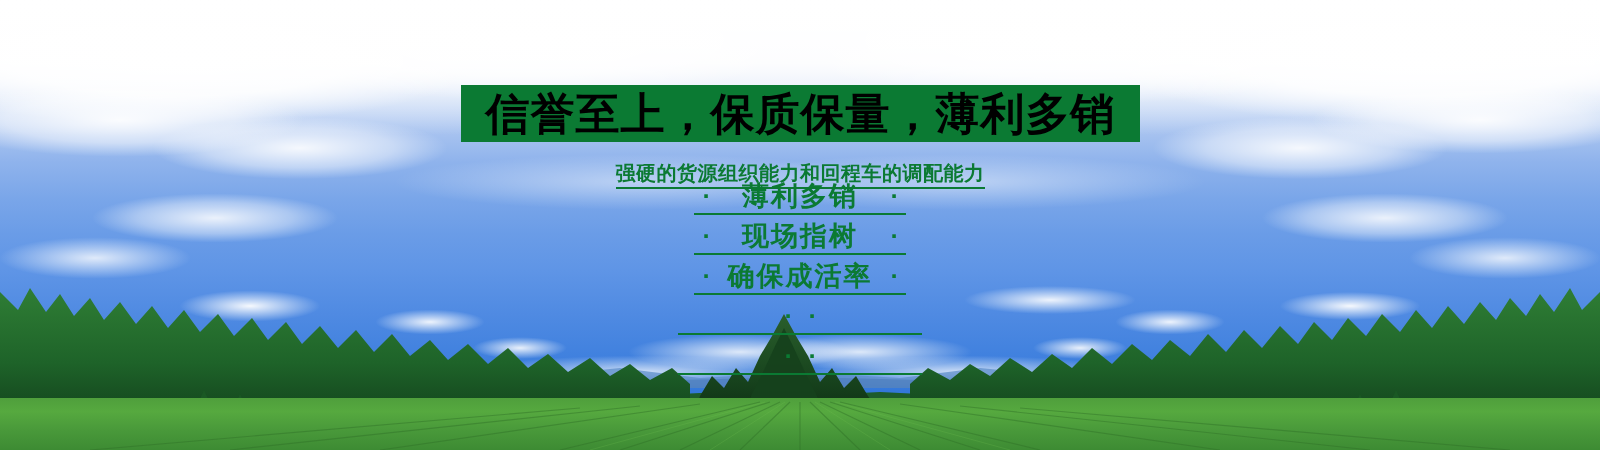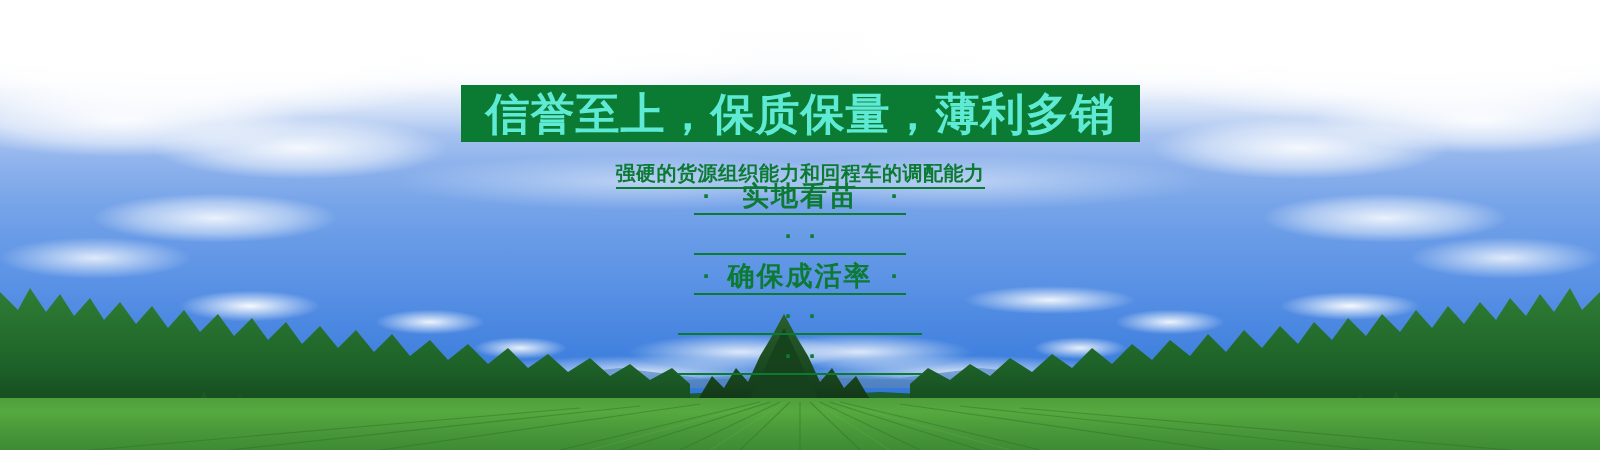--- a/index.html
+++ b/index.html
@@ -80,21 +80,21 @@
 
   
   .content{position:absolute;left:0;top:0;width:1600px;height:450px;}
 
   .headline-bar{
     position:absolute;left:461px;top:85px;width:679px;height:57px;
     background:#0b7a33;
     display:flex;align-items:center;justify-content:center;
   }
   .headline-text{
-    color:#5eead4;
+    color:#000000;
     font-size:44px;line-height:44px;
     font-weight:bold;
     letter-spacing:1px;
     white-space:nowrap;
     font-family:"DejaVu Sans","Liberation Sans",sans-serif;
   }
 
   .subtitle{
     position:absolute;left:0;top:146px;width:1600px;
     text-align:center;
@@ -248,26 +248,27 @@
     </div>
 
     <div class="subtitle">
       <span class="subtitle-text">强硬的货源组织能力和回程车的调配能力</span>
     </div>
 
     <div class="feature-list">
 
       <div class="feature-item w4">
         <span class="fi-dot">·</span>
-        <span class="fi-label">实地看苗</span>
+        <span class="fi-label">薄利多销</span>
         <span class="fi-dot">·</span>
       </div>
 
       <div class="feature-item w4">
         <span class="fi-dot">·</span>
+        <span class="fi-label">现场指树</span>
         <span class="fi-dot">·</span>
       </div>
 
       <div class="feature-item w4">
         <span class="fi-dot">·</span>
         <span class="fi-label">确保成活率</span>
         <span class="fi-dot">·</span>
       </div>
 
       <div class="feature-item w5">

